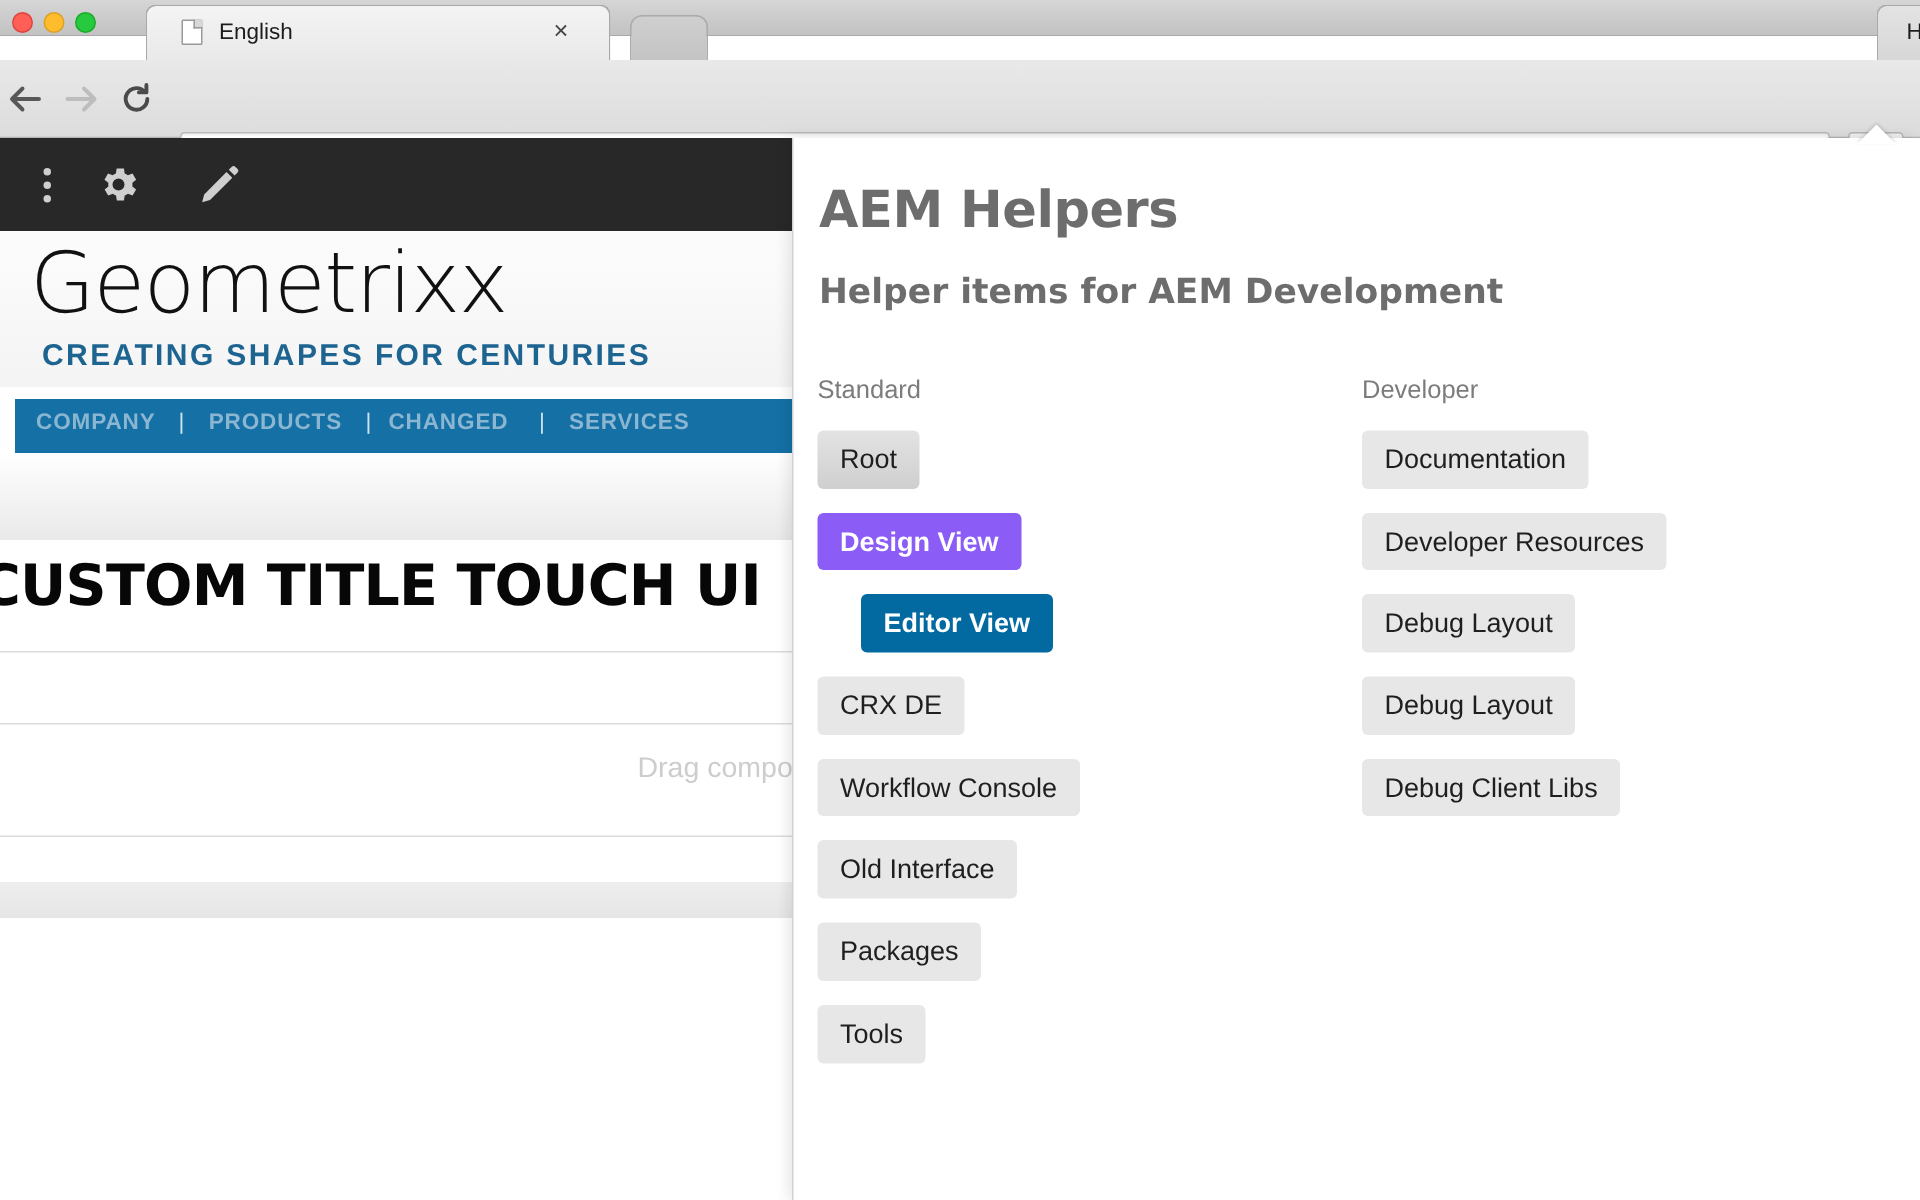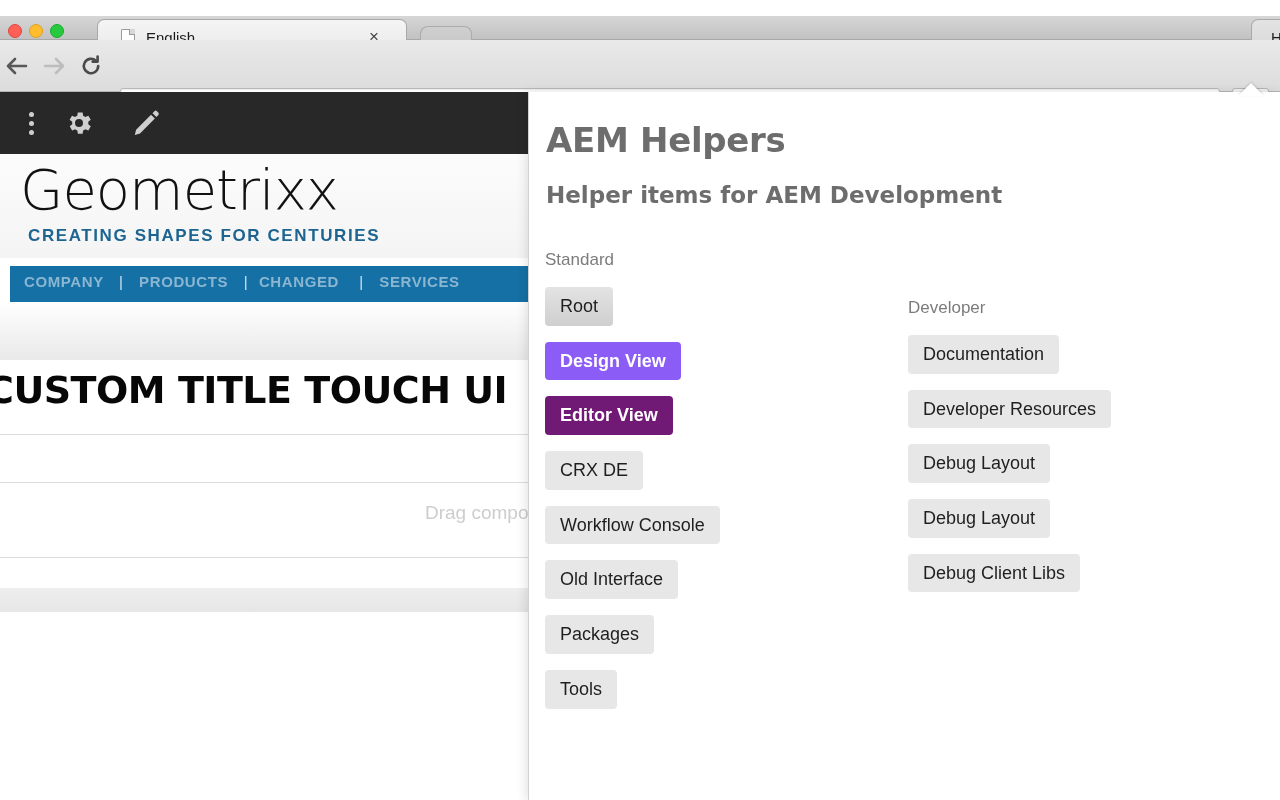--- a/index.html
+++ b/index.html
@@ -6,21 +6,21 @@
   * { margin:0; padding:0; box-sizing:border-box; }
   html, body {
     width:1280px; height:800px; overflow:hidden;
     font-family:"Liberation Sans", sans-serif;
     background:#ffffff;
   }
   #root { position:relative; width:1280px; height:800px; overflow:hidden; }
 
   
   .chrome-tabstrip {
-    position:absolute; left:0; top:16px; width:1280px; height:24px;
+    position:absolute; left:0; top:0; width:1280px; height:24px;
     background:linear-gradient(to bottom,#d6d6d6 0%,#c2c2c2 100%);
     border-bottom:1px solid #a8a8a8;
   }
   .traffic {
     position:absolute; left:8px; top:4px; width:76px; height:22px;
     display:flex; align-items:center; gap:7px;
   }
   .dot { width:14px; height:14px; border-radius:50%; }
   .dot.red{ background:#ff5f56; border:1px solid #e0443e; }
   .dot.yellow{ background:#ffbd2e; border:1px solid #dea123; }
@@ -139,21 +139,21 @@
     background:linear-gradient(to bottom,#fcfcfc 0%,#f4f4f4 100%);
   }
   .geo-logo {
     position:absolute; left:20px; top:8px;
     font-family:"DejaVu Sans", sans-serif;
     font-size:56px; font-weight:300; color:#111; letter-spacing:-1px;
     line-height:1;
   }
   .geo-tag {
     position:absolute; left:28px; top:72px;
-    font-size:17px; font-weight:bold; color:#1d6491;
+    font-size:20px; font-weight:bold; color:#1d6491;
     letter-spacing:1.6px;
   }
   .aem-nav {
     position:absolute; left:10px; top:174px; width:1270px; height:36px;
     background:#1570a6;
   }
   .aem-nav .items {
     position:absolute; left:14px; top:7px;
     font-size:15px; font-weight:bold; color:#8ab6d1; letter-spacing:.6px;
     white-space:nowrap;
@@ -193,37 +193,37 @@
     font-family:"DejaVu Sans", sans-serif;
     font-size:34px; font-weight:bold; color:#6d6d6d; letter-spacing:-.3px;
   }
   .popup-h2 {
     position:absolute; left:17px; top:90px;
     font-family:"DejaVu Sans", sans-serif;
     font-size:23px; font-weight:bold; color:#6d6d6d;
   }
   .col { position:absolute; top:158px; }
   .col-standard { left:16px; }
-  .col-developer { left:379px;margin-top:48px; }
+  .col-developer { left:379px; }
   .col-label {
     font-size:17px; color:#7c7c7c; margin-bottom:17px; display:block;
   }
   .btn {
     display:inline-block; font-size:18px; color:#1f1f1f;
     background:#e7e7e7; border:none; border-radius:4px;
     padding:9px 15px; margin-bottom:16px; cursor:pointer;
     font-family:"Liberation Sans", sans-serif; line-height:1.15;
     white-space:nowrap;
   }
   .btn-row { display:block; }
   .btn.hover {
     background:linear-gradient(to bottom,#e3e3e3 0%,#cfcfcf 100%);
   }
   .btn.primary { background:#8b5cf6; color:#fff; font-weight:bold; }
-  .btn.info    { background:#701a75; color:#fff; font-weight:bold; }
+  .btn.info    { background:#0369a1; color:#fff; font-weight:bold;margin-left:29px; }
 </style>
 </head>
 <body>
 
 <div id="root">
 
   <div class="chrome-tabstrip">
     <div class="traffic">
       <span class="dot red"></span>
       <span class="dot yellow"></span>

